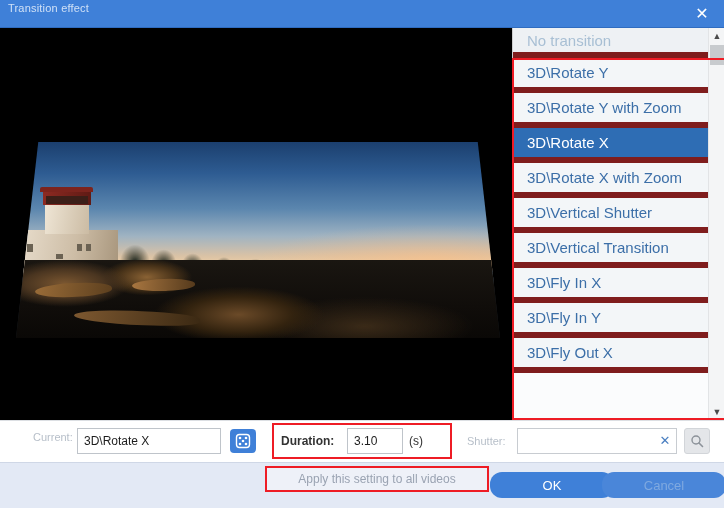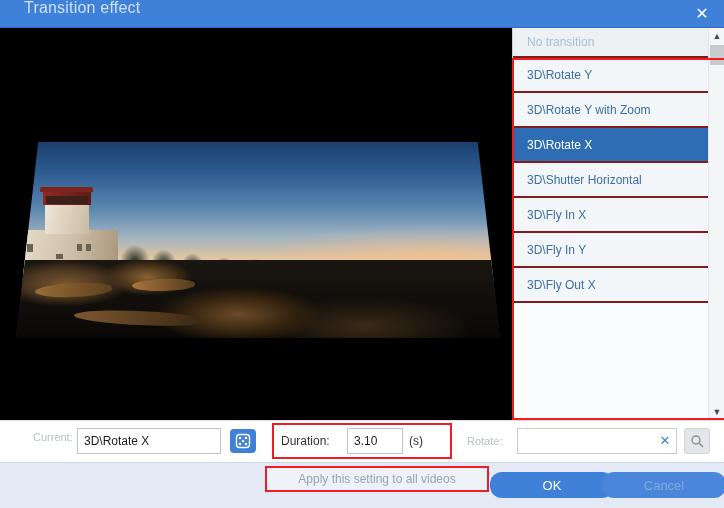--- a/index.html
+++ b/index.html
@@ -17,23 +17,23 @@
   }
 
   
   .titlebar {
     position: absolute; left: 0; top: 0;
     width: 724px; height: 28px;
     background: #3f80d8;
     border-bottom: 1px solid #2f6cc0;
   }
   .titlebar .title {
-    position: absolute; left: 24px; top: 2px;
+    position: absolute; left: 8px; top: 2px;
     width: 120px;
-    font-size: 16px; line-height: 12px;
+    font-size: 11px; line-height: 12px;
     color: #cfe0f7;
     letter-spacing: .2px;
   }
   .close-btn {
     position: absolute; right: 6px; top: 2px;
     width: 32px; height: 24px;
     display: flex; align-items: center; justify-content: center;
     color: #ffffff; font-size: 16px; line-height: 1;
     cursor: pointer;
   }
@@ -155,24 +155,24 @@
   .list-scroll {
     position: absolute; left: 0; top: 0;
     width: 196px; height: 392px;
     background: #fbfcfd;
     overflow: hidden;
   }
   .list-item {
     height: 35px;
     padding-left: 14px;
     display: flex; align-items: center;
-    font-size: 12px;
+    font-size: 15px;
     color: #3c6fa8;
     background: #f3f6f8;
-    border-bottom: 2px solid #7f1d1d;
+    border-bottom: 6px solid #7f1d1d;
     cursor: pointer;
   }
   .list-item.header-item {
     background: #eef1f4;
     color: #a8bfd4;
     height: 30px;
   }
   .list-item.selected {
     background: #2e6db4;
     color: #ffffff;
@@ -228,21 +228,21 @@
     cursor: pointer;
   }
   .duration-box {
     position: absolute; left: 272px; top: 423px;
     width: 180px; height: 36px;
     border: 2px solid #ee1c25;
     background: transparent;
   }
   .lbl-duration {
     position: absolute; left: 281px; top: 435px;
-    font-size: 12px; color: #333; line-height: 12px;
+    font-size: 12px; color: #333; line-height: 12px; font-weight: bold;
   }
   .duration-input {
     position: absolute; left: 347px; top: 428px;
     width: 56px; height: 26px;
     border: 1px solid #bfc4ca; background: #fff;
     font-size: 12px; color: #1d1d1d;
     padding: 0 6px; line-height: 24px;
   }
   .lbl-sec {
     position: absolute; left: 409px; top: 435px;
@@ -351,21 +351,23 @@
       </div>
     </div>
   </div>
 
   <div class="list-panel">
     <div class="list-scroll" id="list-scroll">
         <div class="list-item header-item">No transition</div>
         <div class="list-item">3D\Rotate Y</div>
         <div class="list-item">3D\Rotate Y with Zoom</div>
         <div class="list-item selected">3D\Rotate X</div>
-        <div class="list-item">3D\Shutter Horizontal</div>
+        <div class="list-item">3D\Rotate X with Zoom</div>
+        <div class="list-item">3D\Vertical Shutter</div>
+        <div class="list-item">3D\Vertical Transition</div>
         <div class="list-item">3D\Fly In X</div>
         <div class="list-item">3D\Fly In Y</div>
         <div class="list-item">3D\Fly Out X</div>
       </div>
     <div class="scrollbar">
       <div class="sb-arrow sb-up">▲</div>
       <div class="sb-thumb"></div>
       <div class="sb-arrow sb-down">▼</div>
     </div>
   </div>
@@ -385,21 +387,21 @@
       <circle cx="5" cy="11" r="1.3" fill="#ffffff"></circle>
       <circle cx="11" cy="11" r="1.3" fill="#ffffff"></circle>
     </svg>
   </div>
 
   <div class="duration-box"></div>
   <div class="lbl-duration">Duration:</div>
   <div class="duration-input">3.10</div>
   <div class="lbl-sec">(s)</div>
 
-  <div class="lbl lbl-search">Rotate:</div>
+  <div class="lbl lbl-search">Shutter:</div>
   <div class="search-input">
     <input type="text" placeholder="" style="">
     <div class="clear-x">✕</div>
   </div>
   <div class="search-btn">
     <svg width="14" height="14" viewBox="0 0 14 14">
       <circle cx="6" cy="6" r="4" fill="none" stroke="#8c9299" stroke-width="1.4"></circle>
       <line x1="9" y1="9" x2="12.5" y2="12.5" stroke="#8c9299" stroke-width="1.6" stroke-linecap="round"></line>
     </svg>
   </div>

